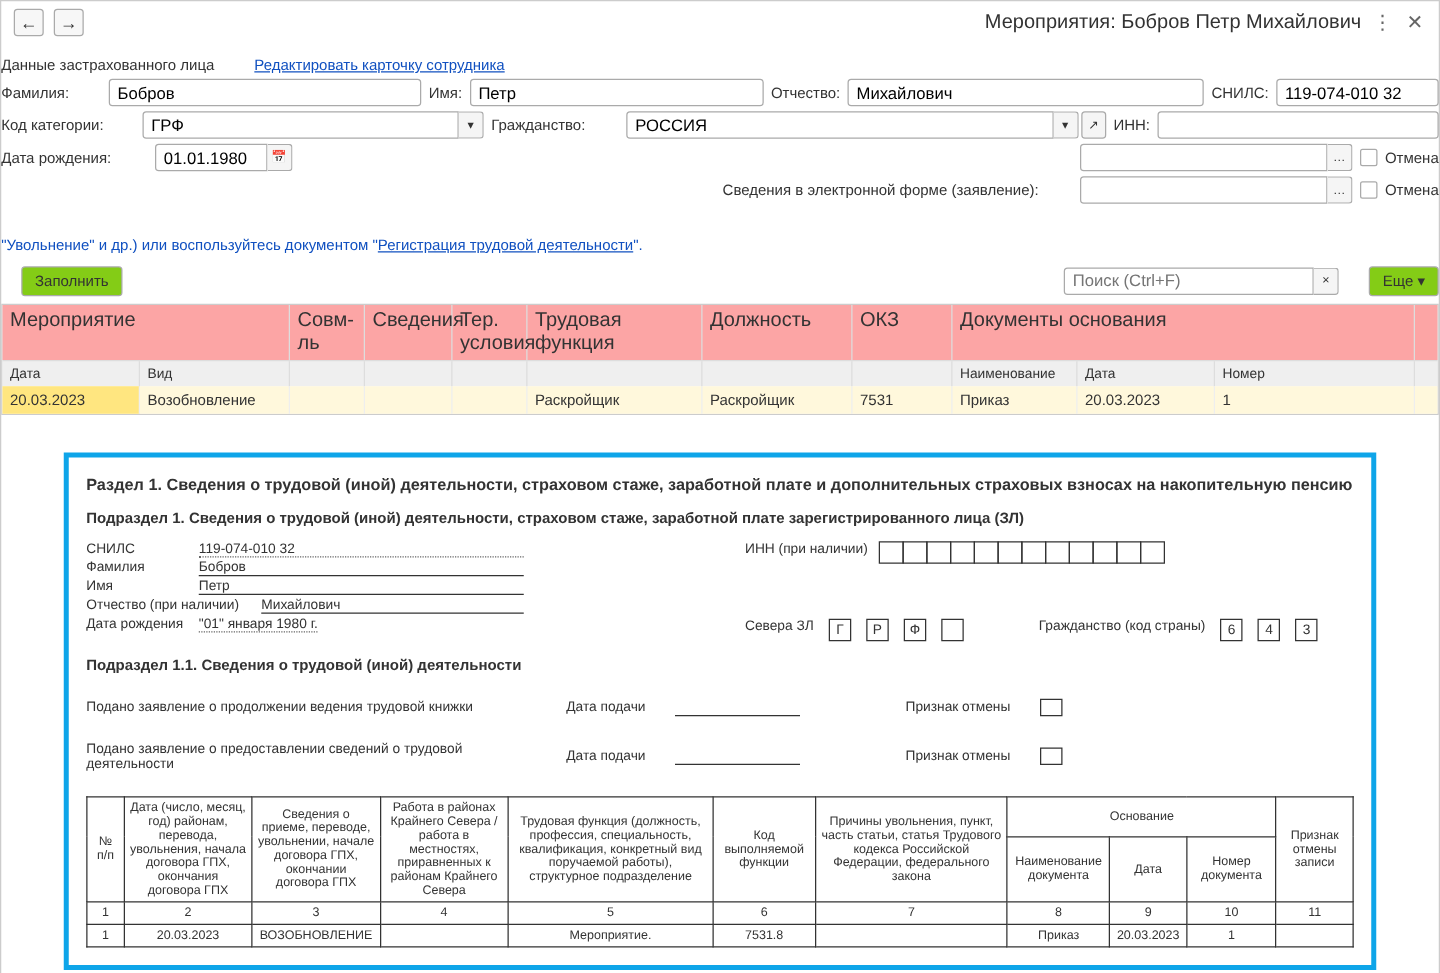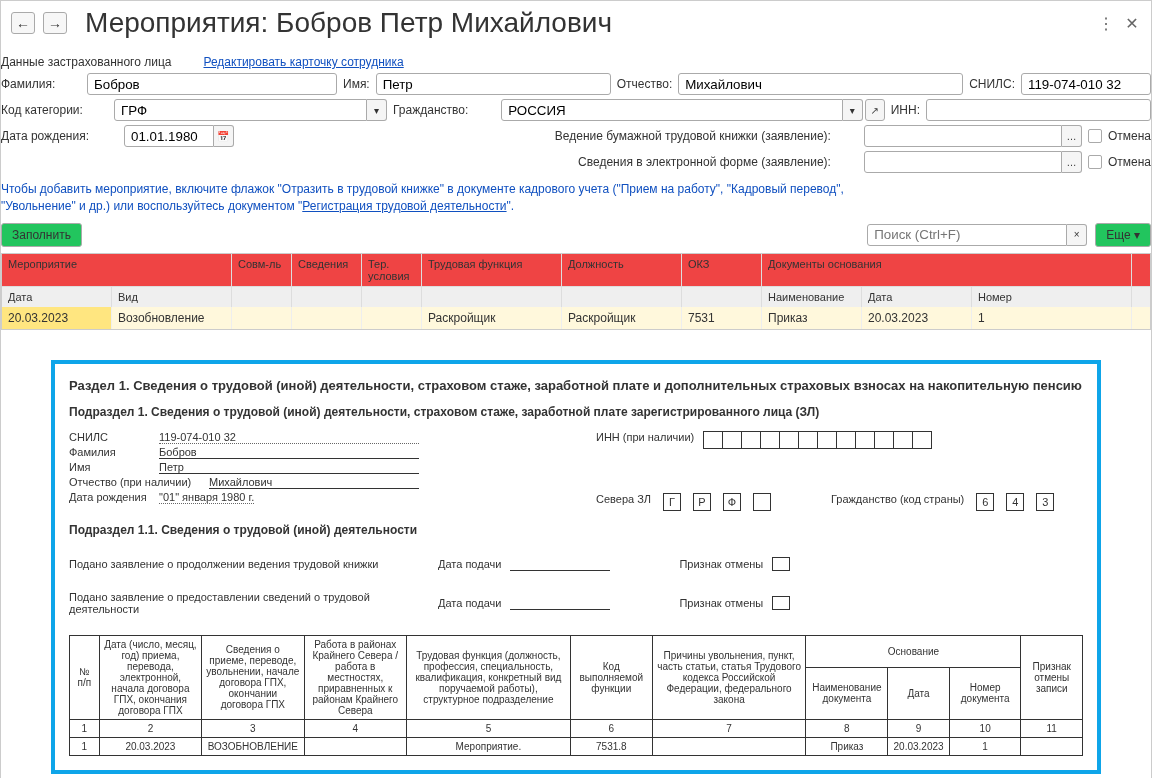--- a/index.html
+++ b/index.html
@@ -1,55 +1,55 @@
 <!DOCTYPE html>
 <html><head>
 <meta charset="utf-8">
 <style>
 * { box-sizing: border-box; margin: 0; padding: 0; }
 body { font-family: Arial, sans-serif; font-size: 12px; color: #333; background: #fff; }
 .window { width: 1152px; border: 1px solid #ccc; }
 .titlebar { display: flex; align-items: center; padding: 6px 10px; gap: 8px; }
 .nav-btn { width: 24px; height: 22px; border: 1px solid #aaa; background: #f7f7f7; border-radius: 3px; display: flex; align-items: center; justify-content: center; cursor: pointer; font-size: 14px; }
-.title { font-size: 28px; margin-left: 10px; flex: 1; }
+.title { font-size: 16px; margin-left: 10px; flex: 1; text-align: right; }
 .win-icon { width: 18px; text-align: center; cursor: pointer; color: #666; font-size: 16px; }
 .content { padding: 6px 0; }
 .row { display: flex; align-items: center; gap: 6px; margin: 4px 0; }
 .link { color: #1050c0; text-decoration: underline; cursor: pointer; }
 .label { white-space: nowrap; }
 .input { border: 1px solid #aaa; border-radius: 3px; height: 22px; padding: 2px 6px; background: #fff; }
 .flex1 { flex: 1; }
 .dd-btn { width: 20px; height: 22px; border: 1px solid #aaa; border-left: none; background: #f5f5f5; display: flex; align-items: center; justify-content: center; cursor: pointer; border-radius: 0 3px 3px 0; font-size: 10px; }
 .combo { display: flex; }
 .combo .input { border-radius: 3px 0 0 3px; margin-left: 27px; }
 .hint { color: #1050c0; margin: 8px 0; line-height: 1.4; }
 .checkbox { width: 14px; height: 14px; border: 1px solid #aaa; border-radius: 2px; }
 .toolbar { display: flex; align-items: center; gap: 8px; margin: 6px 0; }
-.btn { border: 1px solid #aaa; background: #22c55e; padding: 4px 10px; border-radius: 3px; cursor: pointer; }
+.btn { border: 1px solid #aaa; background: #84cc16; padding: 4px 10px; border-radius: 3px; cursor: pointer; margin-left: 16px; }
 .spacer { flex: 1; }
 .search-box { display: flex; width: 220px; }
 .search-box .input { flex: 1; border-radius: 3px 0 0 3px; color: #4d7c0f; }
 .grid { border: 1px solid #ccc; width: 100%; margin-top: 4px; }
-.grid-head { display: grid; grid-template-columns: 110px 120px 60px 70px 60px 140px 120px 80px 100px 110px 160px; background: #ef4444; font-size: 11px; }
+.grid-head { display: grid; grid-template-columns: 110px 120px 60px 70px 60px 140px 120px 80px 100px 110px 160px; background: #fca5a5; font-size: 16px; }
 .grid-head2 { display: grid; grid-template-columns: 110px 120px 60px 70px 60px 140px 120px 80px 100px 110px 160px; background: #efefef; font-size: 11px; border-top: 1px solid #ddd; }
 .gh { padding: 4px 6px; border-right: 1px solid #ddd; }
 .grid-row { display: grid; grid-template-columns: 110px 120px 60px 70px 60px 140px 120px 80px 100px 110px 160px; background: #fff8dc; }
 .gc { padding: 4px 6px; border-right: 1px solid #eee; }
 .gc.selected { background: #ffe680; }
 .report { margin: 30px 50px 10px 50px; border: 4px solid #0ea5e9; padding: 14px; }
 .section-title { font-size: 13px; font-weight: bold; margin-bottom: 12px; }
 .sub-title { font-weight: bold; margin: 10px 0; }
 .info-line { display: flex; gap: 10px; margin: 2px 0; font-size: 11px; }
 .info-lbl { width: 80px; }
 .info-val { min-width: 260px; border-bottom: 1px solid #333; }
 .dotted-under { border-bottom: 1px dotted #666; }
 .inn-boxes { display: flex; gap: 0; }
 .inn-box { width: 20px; height: 18px; border: 1px solid #333; margin-left: -1px; }
 .code-box { width: 18px; height: 18px; border: 1px solid #333; margin-left: 2px; display: inline-flex; align-items: center; justify-content: center; font-size: 11px; }
-.rep-row { display: flex; align-items: center; gap: 9px; margin: 20px 0; font-size: 11px; }
+.rep-row { display: flex; align-items: center; gap: 24px; margin: 20px 0; font-size: 11px; }
 .tiny-box { width: 18px; height: 14px; border: 1px solid #333; }
 .rep-table { width: 100%; border-collapse: collapse; margin-top: 10px; font-size: 10px; }
 .rep-table th, .rep-table td { border: 1px solid #333; padding: 3px 4px; text-align: center; vertical-align: middle; }
 .rep-table th { font-weight: normal; }
 .date-under { border-bottom: 1px dotted #666; }
 .blank-under { border-bottom: 1px solid #333; min-width: 100px; height: 14px; display: inline-block; }
 </style>
 </head>
 <body>
 
@@ -96,21 +96,20 @@
       <input class="input" style="width: 225px;">
     </div>
 
     <div class="row">
       <span class="label" style="width:90px">Дата рождения:</span>
       <div class="combo">
         <input class="input" style="width: 90px;" value="01.01.1980">
         <div class="dd-btn">📅</div>
       </div>
       <div class="spacer"></div>
-      <span class="label">Ведение бумажной трудовой книжки (заявление):</span>
       <div class="combo" style="width:245px">
         <input class="input flex1" style="">
         <div class="dd-btn">…</div>
       </div>
       <div class="checkbox"></div>
       <span class="label">Отмена</span>
     </div>
 
     <div class="row">
       <div style="width:210px"></div>
@@ -118,21 +117,21 @@
       <span class="label">Сведения в электронной форме (заявление):</span>
       <div class="combo" style="width:245px">
         <input class="input flex1" style="">
         <div class="dd-btn">…</div>
       </div>
       <div class="checkbox"></div>
       <span class="label">Отмена</span>
     </div>
 
     <div class="hint">
-      <span>Чтобы добавить мероприятие, включите флажок "Отразить в трудовой книжке" в документе кадрового учета ("Прием на работу", "Кадровый перевод",</span><br>
+      <br>
       <span>"Увольнение" и др.) или воспользуйтесь документом "</span><span class="link">Регистрация трудовой деятельности</span><span>".</span>
     </div>
 
     <div class="toolbar">
       <div class="btn">Заполнить</div>
       <div class="spacer"></div>
       <div class="search-box">
         <input class="input" placeholder="Поиск (Ctrl+F)" style="">
         <div class="dd-btn">×</div>
       </div>
@@ -252,21 +251,21 @@
         <span>Дата подачи</span>
         <span class="blank-under"></span>
         <span style="margin-left:60px">Признак отмены</span>
         <div class="tiny-box"></div>
       </div>
 
       <table class="rep-table">
         <tbody>
             <tr>
           <th rowspan="2" style="width:29px">№ п/п</th>
-          <th rowspan="2" style="width:100px">Дата (число, месяц, год) приема, перевода, электронной, начала договора ГПХ, окончания договора ГПХ</th>
+          <th rowspan="2" style="width:100px">Дата (число, месяц, год) районам, перевода, увольнения, начала договора ГПХ, окончания договора ГПХ</th>
           <th rowspan="2" style="width:100px">Сведения о приеме, переводе, увольнении, начале договора ГПХ, окончании договора ГПХ</th>
           <th rowspan="2" style="width:100px">Работа в районах Крайнего Севера / работа в местностях, приравненных к районам Крайнего Севера</th>
           <th rowspan="2" style="width:160px">Трудовая функция (должность, профессия, специальность, квалификация, конкретный вид поручаемой работы), структурное подразделение</th>
           <th rowspan="2" style="width:80px">Код выполняемой функции</th>
           <th rowspan="2" style="width:150px">Причины увольнения, пункт, часть статьи, статья Трудового кодекса Российской Федерации, федерального закона</th>
           <th colspan="3">Основание</th>
           <th rowspan="2" style="width:60px">Признак отмены записи</th>
         </tr>
         <tr>
           <th style="width:80px">Наименование документа</th>

